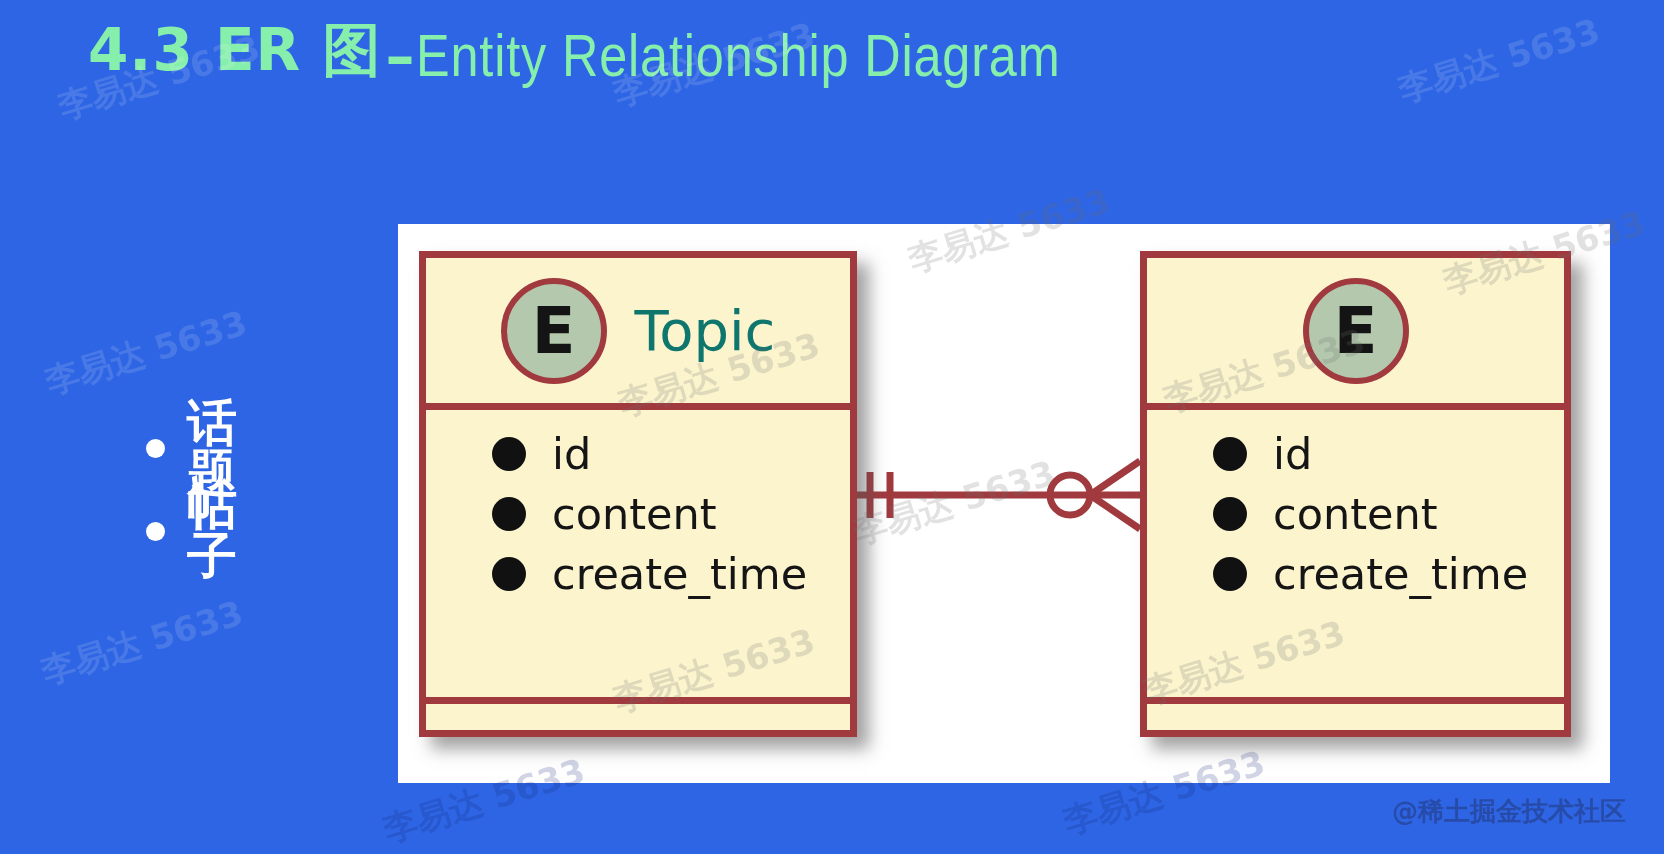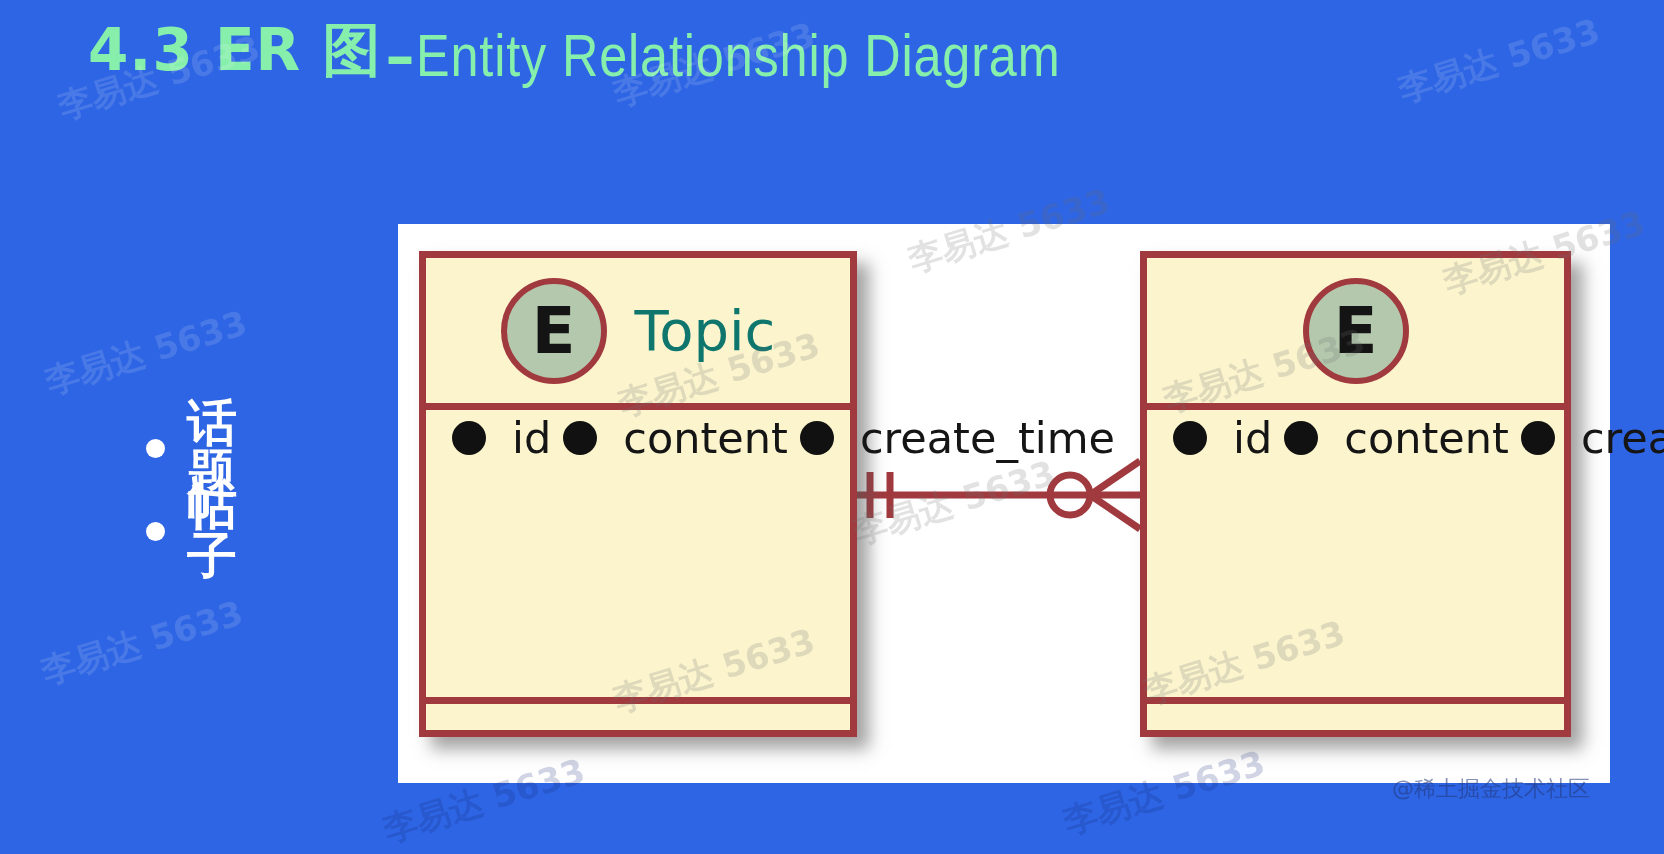--- a/index.html
+++ b/index.html
@@ -34,32 +34,32 @@
   .entity.post{left:742px;width:431px;}
   .ent-header{height:145px;flex:0 0 auto;display:flex;align-items:center;justify-content:center;gap:28px;}
   .e-circle{
     width:106px;height:106px;box-sizing:border-box;border-radius:50%;
     background:#b3c8ad;border:6px solid #a13a3f;
     display:flex;align-items:center;justify-content:center;
     font-size:64px;font-weight:800;color:#141414;
   }
   .ent-name{font-size:56px;color:#0f766e;line-height:1;}
   .sep{height:7px;background:#a13a3f;flex:0 0 auto;}
-  .attrs{flex:1 1 auto;display:flex;flex-direction:row;gap:12px;padding:4px 10px 0 26px;box-sizing:border-box;}
+  .attrs{flex:1 1 auto;display:flex;flex-direction:column;gap:12px;padding:20px 10px 0 26px;box-sizing:border-box;margin-left:40px;}
   .attr{display:flex;align-items:center;height:48px;flex:0 0 auto;}
   .adot{width:34px;height:34px;border-radius:50%;background:#111111;margin-right:26px;flex:0 0 auto;}
   .attr-label{font-size:43px;color:#151515;line-height:1;white-space:nowrap;}
   .ent-footer{height:26px;flex:0 0 auto;}
   
   .wm{position:absolute;font-size:34px;font-weight:700;white-space:nowrap;
       transform:rotate(-17deg);pointer-events:none;}
   .wm-blue{color:rgba(255,255,255,0.13);}
   .wm-gray{color:rgba(110,110,110,0.20);}
   .wm-dark{color:rgba(20,40,120,0.20);}
-  .juejin{position:absolute;left:1392px;top:774px;font-size:22px;font-weight:400;
+  .juejin{position:absolute;left:1392px;top:794px;font-size:26px;font-weight:700;
           color:rgba(35,55,120,0.55);white-space:nowrap;}
 </style>
 </head>
 <body>
 
 <div class="slide">
 
   <div class="title">
     <span class="t-zh">4.3 ER 图</span>
       <span class="t-dash">–</span>

